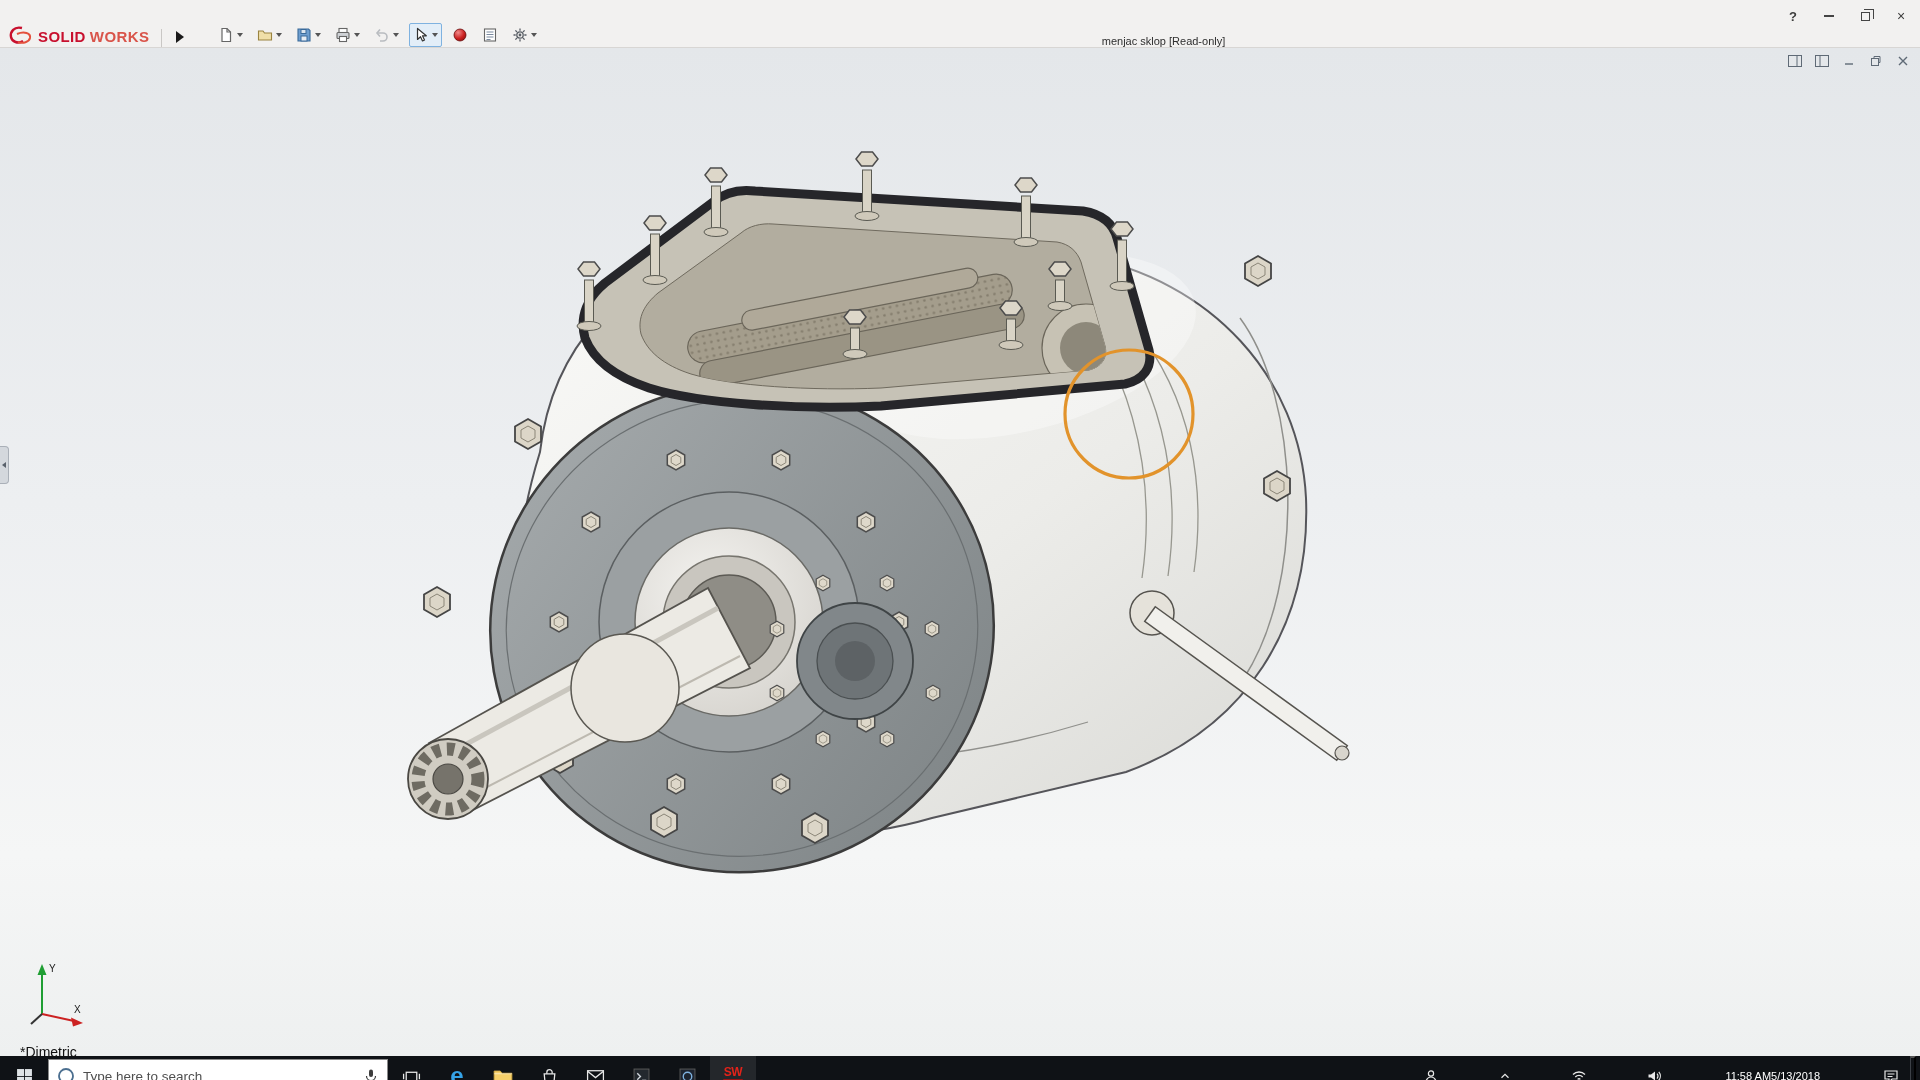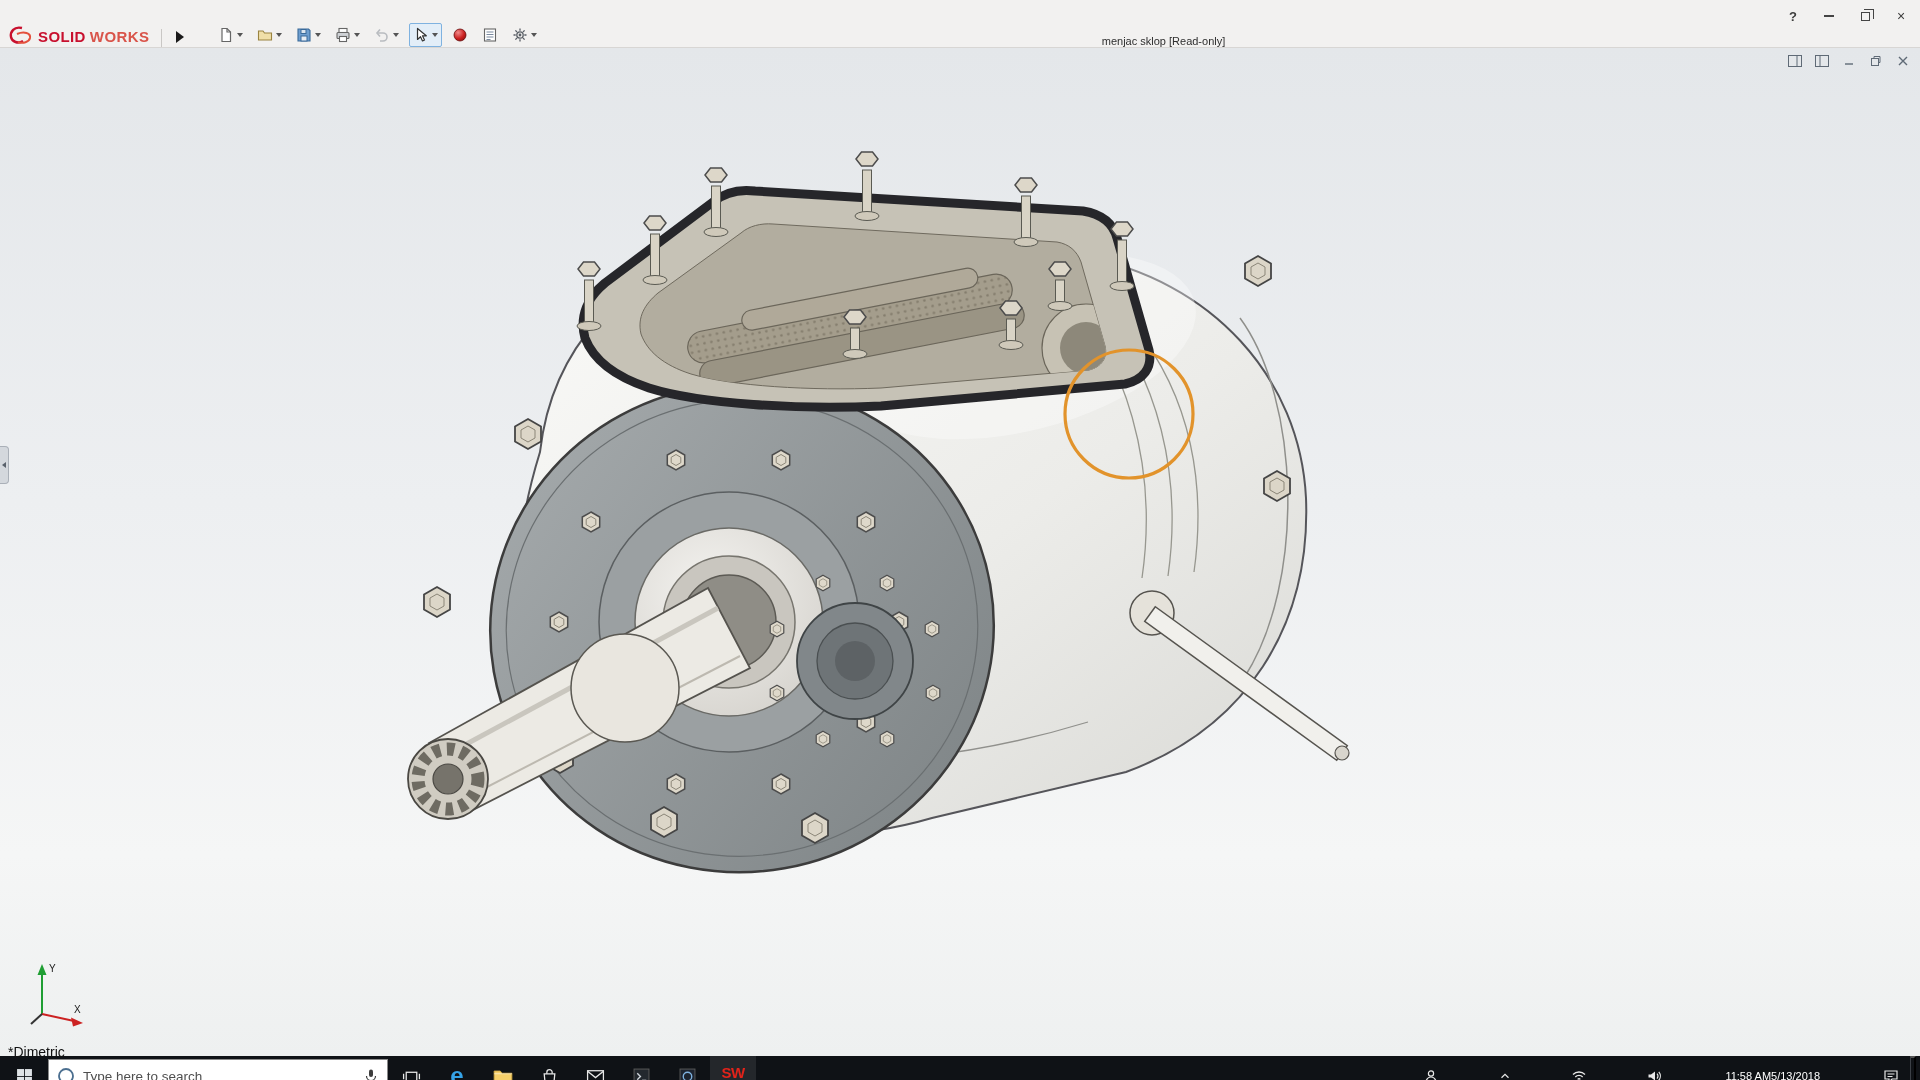--- a/index.html
+++ b/index.html
@@ -32,42 +32,42 @@
     border-top:1px solid #444; border-right:1px solid #444; }
 
   
   .viewport { position:relative; height:1008px;
     background:linear-gradient(180deg,#e4e7ea 0%,#edeff1 45%,#f5f6f6 80%,#eef0f0 100%); }
   .doc-controls { position:absolute; top:5px; right:8px; display:flex; gap:9px; z-index:5; }
   .dcbtn { background:none; border:none; width:18px; height:15px; display:flex;
     align-items:center; justify-content:center; }
   .model-svg { position:absolute; left:0; top:0; width:100%; height:100%; }
   .triad { position:absolute; left:16px; bottom:22px; }
-  .view-label { position:absolute; left:8px; bottom:-4px; font-size:14px; color:#111; }
+  .view-label { position:absolute; left:20px; bottom:-4px; font-size:14px; color:#111; }
   .left-tab { position:absolute; left:0; top:398px; width:9px; height:38px; background:#d4d8dd;
     border:1px solid #aab0b8; border-left:none; border-radius:0 4px 4px 0;
     display:flex; align-items:center; justify-content:center; }
   .tri-left { width:0; height:0; border-top:3.5px solid transparent; border-bottom:3.5px solid transparent;
     border-right:4px solid #59616b; }
 
   
   .taskbar { height:40px; background:#0f1216; display:flex; align-items:stretch; color:#e8e8e8; }
   .start-btn { width:48px; display:flex; align-items:center; justify-content:center; background:none; border:none; }
   .search-box { width:340px; margin:3px 0; background:#fff; border:1px solid #8a8a8a;
     display:flex; align-items:center; padding:0 8px; gap:8px; }
   .search-box input { flex:1; border:none; outline:none; font-size:13.5px; color:#333; background:transparent;
     font-family:"Liberation Sans","DejaVu Sans",sans-serif; }
   .search-box input::placeholder { color:#4f4f4f; }
   .app { position:relative; width:46px; display:flex; align-items:center; justify-content:center;
     background:none; border:none; }
   .app.active { background:rgba(255,255,255,.09); }
   .app.active::after { content:""; position:absolute; left:7px; right:7px; bottom:0; height:2px; background:#76b9ed; }
   .edge-e { color:#35a3e8; font-size:24px; font-weight:bold; line-height:1; }
   .sw-tile { display:flex; flex-direction:column; align-items:center; line-height:1; }
-  .sw-glyph { color:#e2231a; font-weight:bold; font-size:15px; letter-spacing:-.5px; }
+  .sw-glyph { color:#e2231a; font-weight:bold; font-size:12px; letter-spacing:-.5px; }
   .sw-badge { background:#9b1313; color:#fff; font-size:7px; padding:0 2px; margin-top:1px; border-radius:1px; }
   .tray { margin-left:auto; display:flex; align-items:center; gap:11px; padding-right:4px; }
   .tray-btn { background:none; border:none; display:flex; align-items:flex-start; justify-content:center;margin-left:48px; }
   .clock { text-align:right; font-size:11px; line-height:13px; color:#fff; padding:0 4px; }
   .show-desktop { width:6px; border-left:1px solid #3c4046; height:100%; background:none; }
 </style>
 </head>
 <body>
 
 <header class="titlebar">

